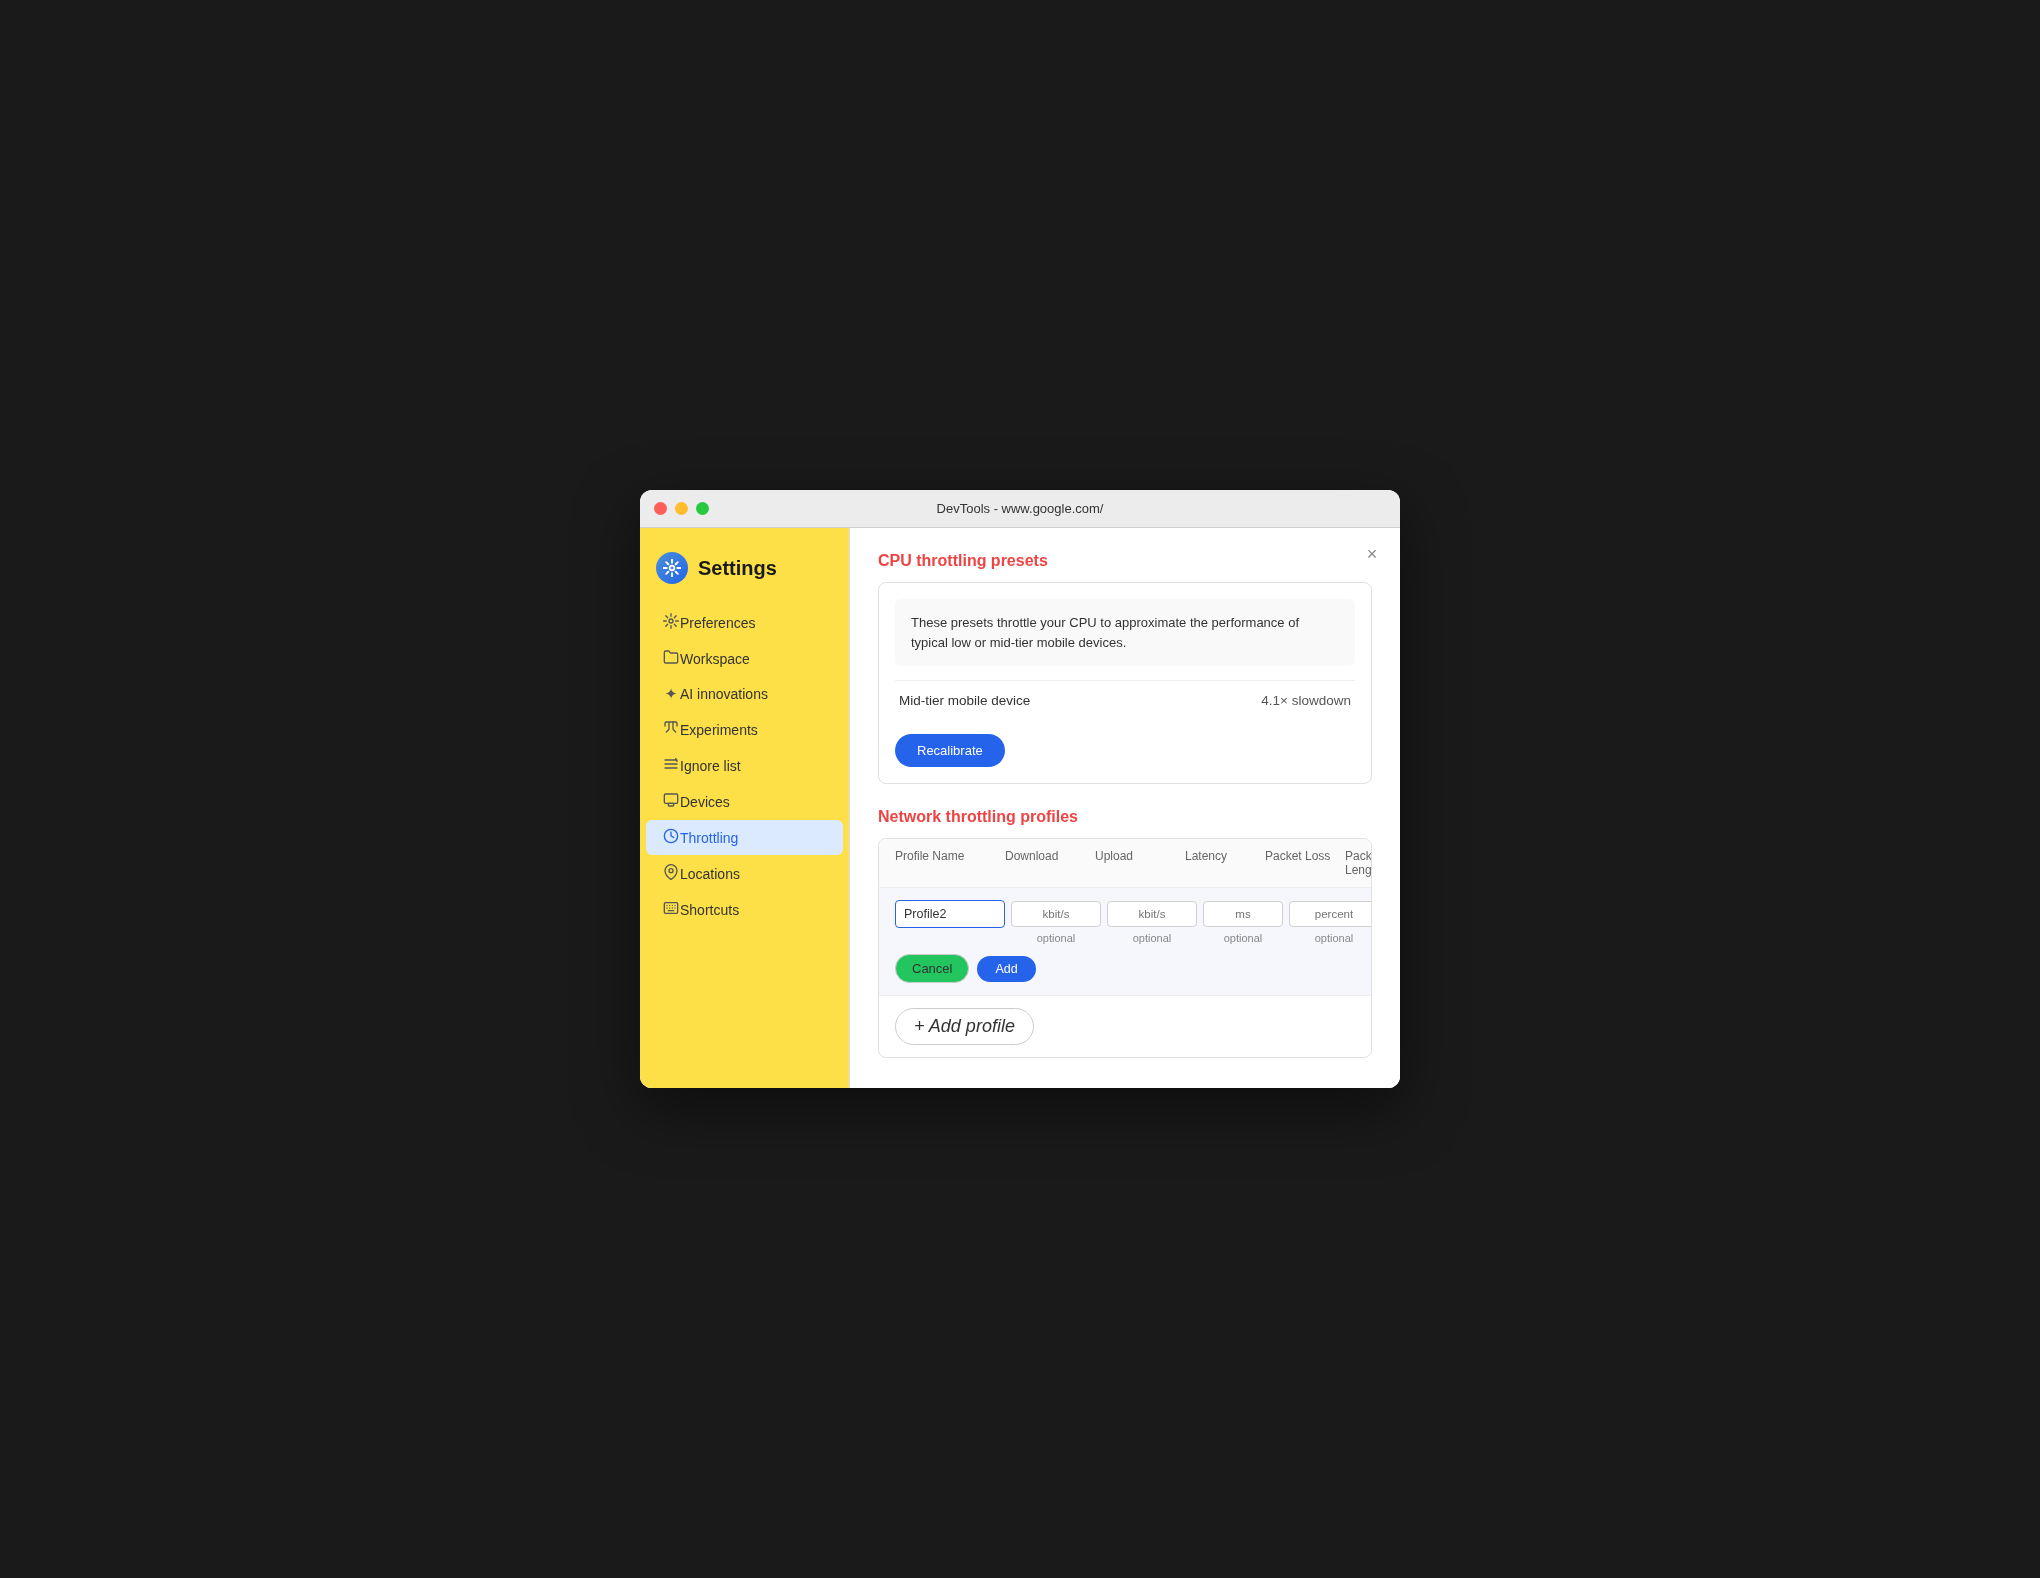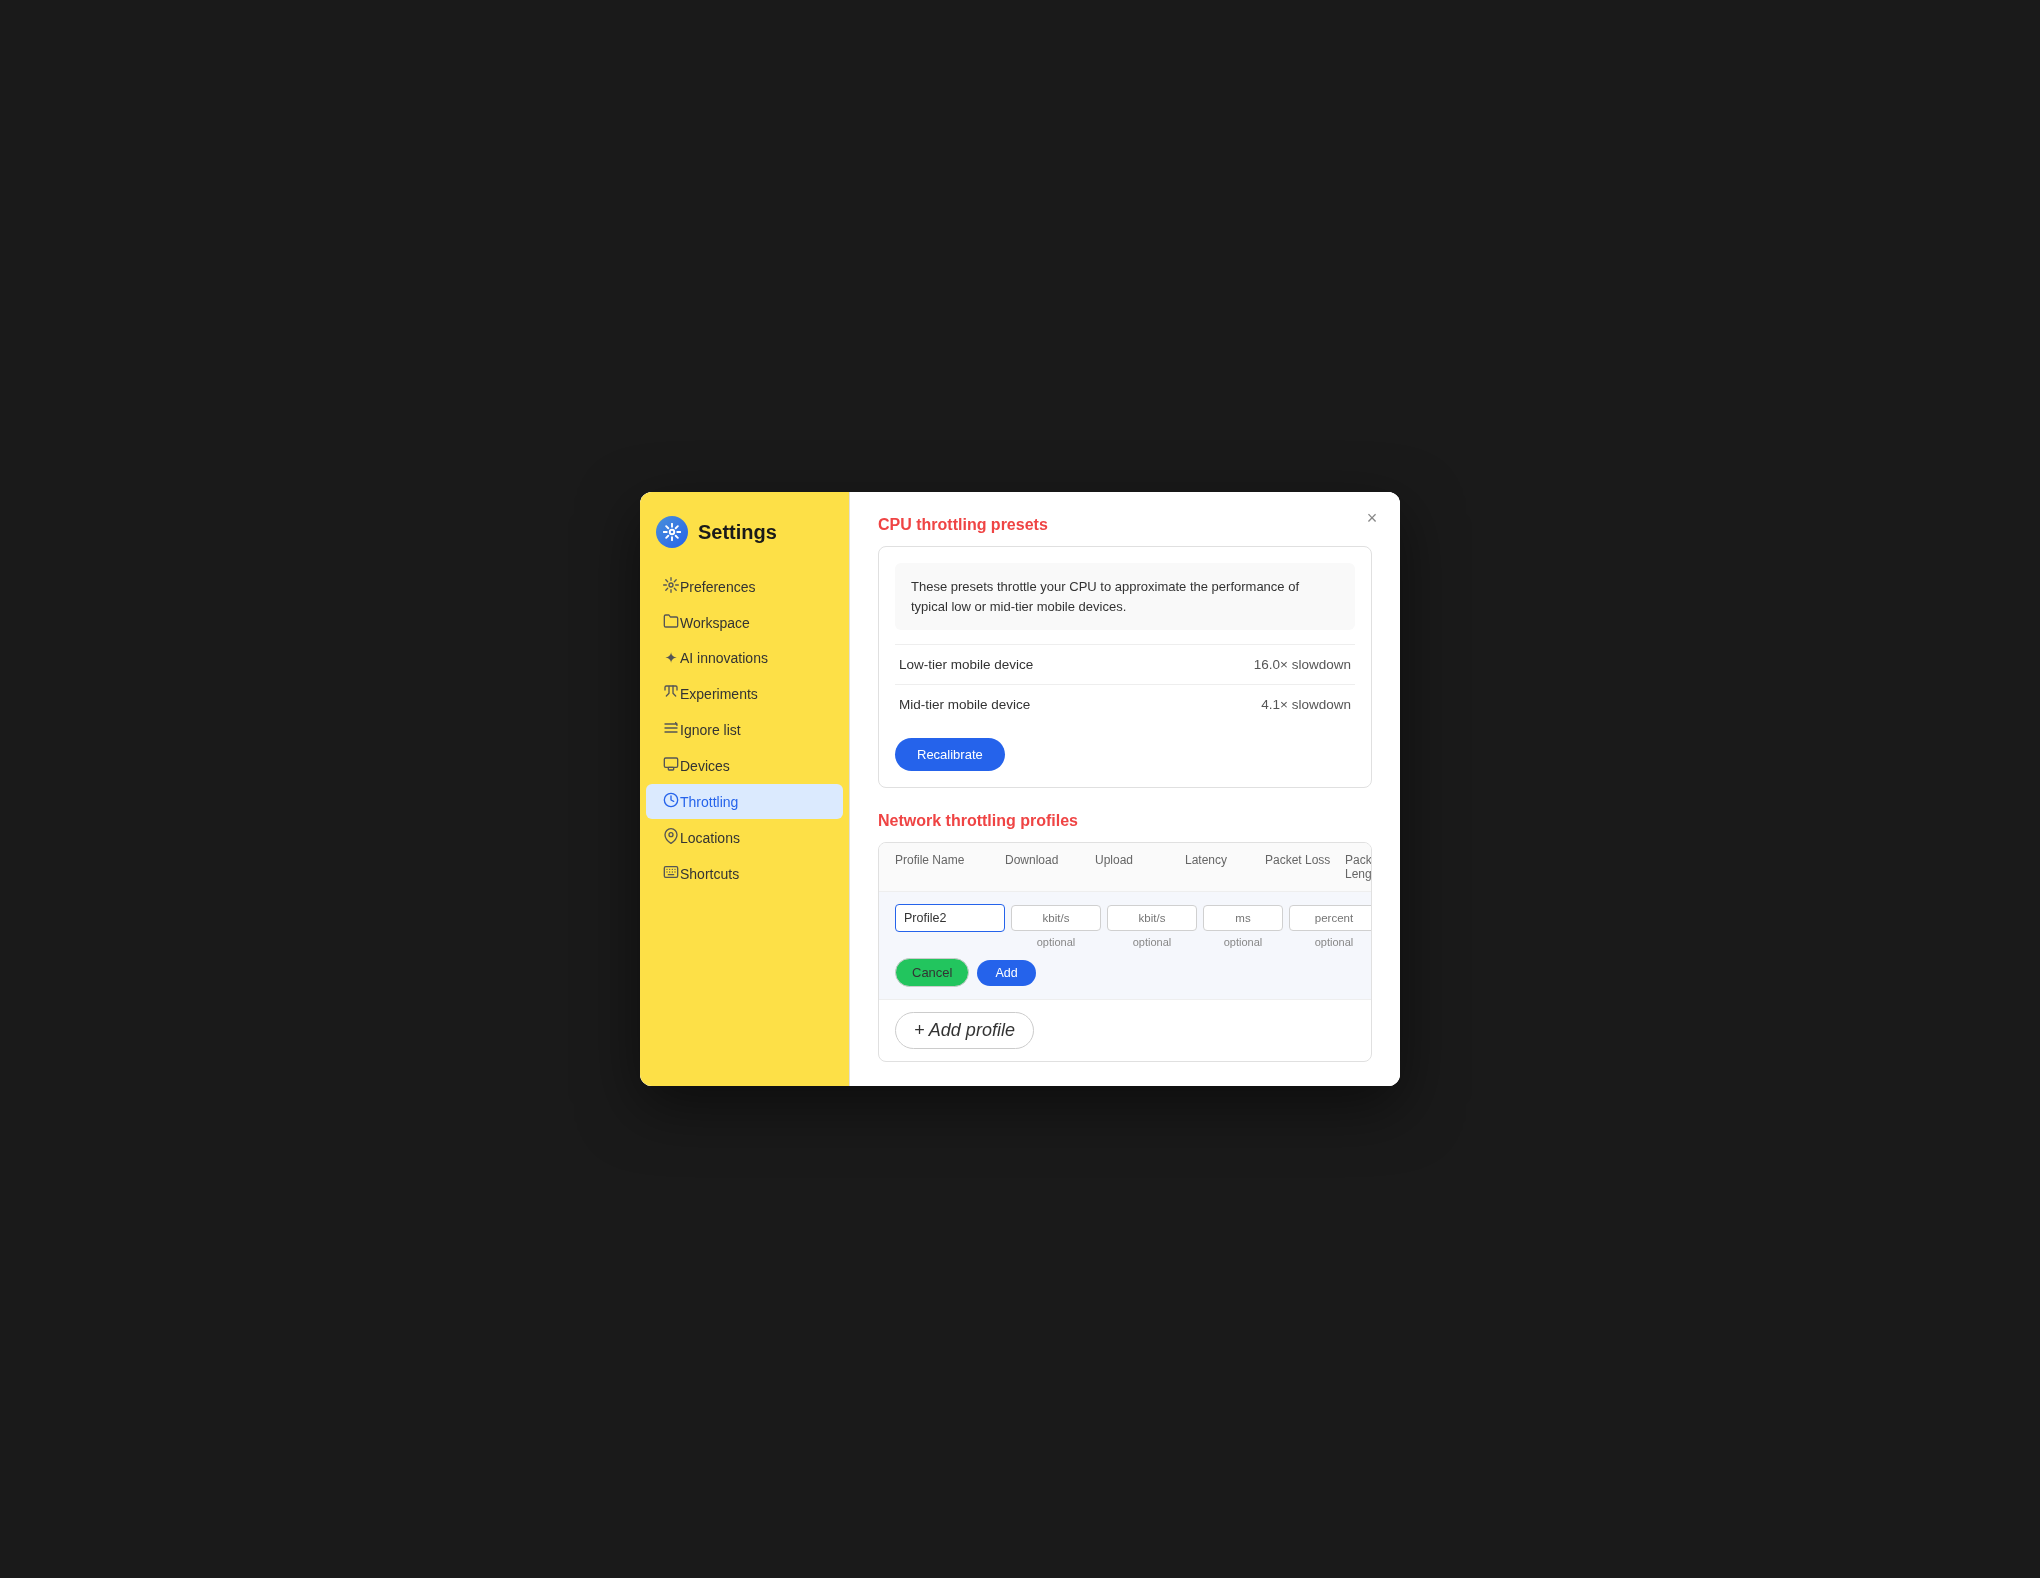--- a/index.html
+++ b/index.html
@@ -288,20 +288,28 @@
       align-items: center;
       gap: 6px;
       font-style: italic;
     }
   </style>
 </head>
 <body>
 
 <div class="window">
 
+  <div class="titlebar">
+    <div class="traffic-lights">
+      <div class="tl tl-red"></div>
+      <div class="tl tl-yellow"></div>
+      <div class="tl tl-green"></div>
+    </div>
+    <span class="titlebar-title">DevTools - www.google.com/</span>
+  </div>
 
   <div class="content">
 
     <div class="sidebar">
       <div class="sidebar-header">
         <div class="settings-icon-circle">
           <svg width="18" height="18" viewBox="0 0 24 24" fill="none" stroke="white" stroke-width="2.5" stroke-linecap="round" stroke-linejoin="round">
             <circle cx="12" cy="12" r="3"></circle>
             <path d="M12 1v4M12 19v4M4.22 4.22l2.83 2.83M16.95 16.95l2.83 2.83M1 12h4M19 12h4M4.22 19.78l2.83-2.83M16.95 7.05l2.83-2.83"></path>
           </svg>
@@ -396,24 +404,20 @@
       </div>
     </div>
 
     <div class="main">
       <button class="close-btn">×</button>
 
       <div class="section-title">CPU throttling presets</div>
       <div class="card">
         <div class="card-info">These presets throttle your CPU to approximate the performance of typical low or mid-tier mobile devices.</div>
         <div class="preset-row">
-          <span class="preset-label">Low-tier mobile device</span>
-          <span class="preset-value">16.0× slowdown</span>
-        </div>
-        <div class="preset-row">
           <span class="preset-label">Mid-tier mobile device</span>
           <span class="preset-value">4.1× slowdown</span>
         </div>
         <button class="recalibrate-btn">Recalibrate</button>
       </div>
 
       <div class="section-title">Network throttling profiles</div>
       <div class="network-card">
 
 

